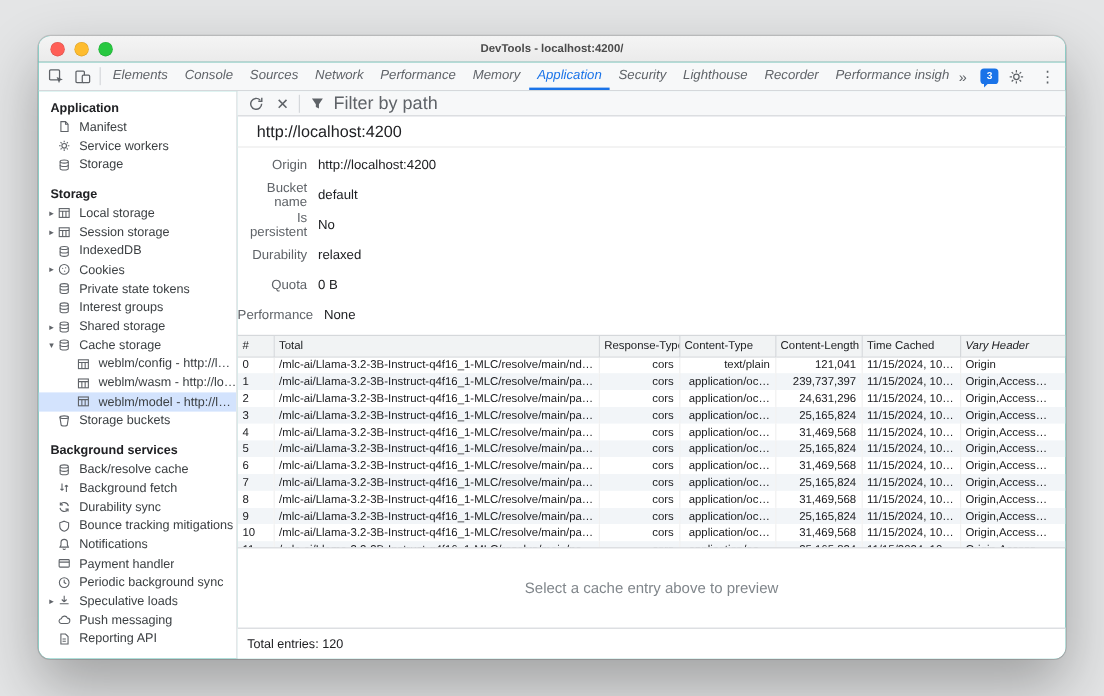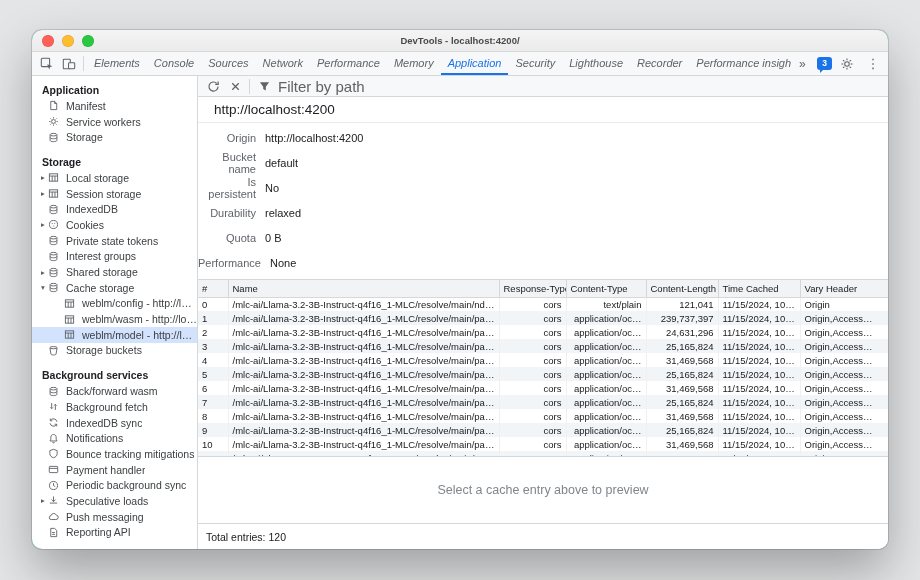--- a/index.html
+++ b/index.html
@@ -62,21 +62,21 @@
   .filter-text{font-size:15px;color:#5f6368;margin-left:3px;}
   .cache-title{flex:0 0 25px;line-height:25px;padding-left:16px;font-size:13.5px;color:#202124;border-bottom:1px solid #ececec;}
   .metadata{flex:0 0 156px;font-size:11px;padding-top:2px;}
   .meta-row{height:25px;display:flex;align-items:center;}
   .meta-label{flex:0 0 58px;text-align:right;color:#5f6368;}
   .meta-value{margin-left:9px;color:#202124;}
   .tablewrap{flex:0 0 177px;overflow:hidden;border-top:1px solid var(--border);}
   table.cache-table{width:100%;border-collapse:collapse;table-layout:fixed;font-size:9.5px;}
   .cache-table th{height:17px;background:#f1f3f4;border-bottom:1px solid var(--border);border-right:1px solid var(--border);
     font-weight:normal;text-align:left;padding:0 4px;color:#202124;white-space:nowrap;overflow:hidden;}
-  .cache-table th:last-child{border-right:none;}
+  .cache-table th:last-child{border-right:none;font-style:italic;}
   .cache-table td{height:14px;padding:0 4px;white-space:nowrap;overflow:hidden;text-overflow:ellipsis;border-right:1px solid #f0f0f0;color:#202124;}
   .cache-table td:last-child{border-right:none;}
   .cache-table tbody tr:nth-child(even){background:#f2f5f8;}
   .ta-r{text-align:right;}
   .preview{flex:1;display:flex;align-items:center;justify-content:center;border-top:1px solid var(--border);}
   .preview span{font-size:12.5px;font-weight:normal;color:#80868b;}
   .statusbar{flex:0 0 26px;border-top:1px solid var(--border);display:flex;align-items:center;padding-left:8px;font-size:10.5px;color:#202124;background:#fff;}
 </style>
 </head>
 <body>
@@ -325,59 +325,59 @@
           <div class="section-title">Background services</div>
           <div class="tree-item">
             <span class="arrow"></span>
             <span class="ticon">
               <svg viewBox="0 0 12 12" fill="none" stroke="currentColor" stroke-width="1">
                 <ellipse cx="6" cy="2.9" rx="3.7" ry="1.4"></ellipse>
                 <path d="M2.3 2.9v6.2c0 .8 1.6 1.4 3.7 1.4s3.7-.6 3.7-1.4V2.9"></path>
                 <path d="M2.3 6c0 .8 1.6 1.4 3.7 1.4S9.7 6.8 9.7 6"></path>
               </svg>
             </span>
-            <span class="lbl">Back/forward wasm</span>
+            <span class="lbl">Back/resolve cache</span>
           </div>
           <div class="tree-item">
             <span class="arrow"></span>
             <span class="ticon">
               <svg viewBox="0 0 12 12" fill="none" stroke="currentColor" stroke-width="1">
                 <path d="M4 2.2v6.2M4 8.4L2.6 7M4 8.4L5.4 7M8 9.8V3.6M8 3.6L6.6 5M8 3.6L9.4 5"></path>
               </svg>
             </span>
             <span class="lbl">Background fetch</span>
           </div>
           <div class="tree-item">
             <span class="arrow"></span>
             <span class="ticon">
               <svg viewBox="0 0 12 12" fill="none" stroke="currentColor" stroke-width="1">
                 <path d="M9.8 5.2a4 4 0 0 0-7.3-1.4M2.2 6.8a4 4 0 0 0 7.3 1.4"></path>
                 <path d="M2.5 1.8v2.3h2.3M9.5 10.2V7.9H7.2"></path>
               </svg>
             </span>
-            <span class="lbl">IndexedDB sync</span>
+            <span class="lbl">Durability sync</span>
+          </div>
+          <div class="tree-item">
+            <span class="arrow"></span>
+            <span class="ticon">
+              <svg viewBox="0 0 12 12" fill="none" stroke="currentColor" stroke-width="1">
+                <path d="M6 1.4l4 1.5v3.2c0 2.4-1.7 3.9-4 4.5-2.3-.6-4-2.1-4-4.5V2.9z"></path>
+              </svg>
+            </span>
+            <span class="lbl">Bounce tracking mitigations</span>
           </div>
           <div class="tree-item">
             <span class="arrow"></span>
             <span class="ticon">
               <svg viewBox="0 0 12 12" fill="none" stroke="currentColor" stroke-width="1">
                 <path d="M6 1.6c-1.7 0-2.9 1.2-2.9 2.9v2.3L2.2 8.7h7.6L8.9 6.8V4.5C8.9 2.8 7.7 1.6 6 1.6z"></path>
                 <path d="M5 9.8a1 1 0 0 0 2 0"></path>
               </svg>
             </span>
             <span class="lbl">Notifications</span>
-          </div>
-          <div class="tree-item">
-            <span class="arrow"></span>
-            <span class="ticon">
-              <svg viewBox="0 0 12 12" fill="none" stroke="currentColor" stroke-width="1">
-                <path d="M6 1.4l4 1.5v3.2c0 2.4-1.7 3.9-4 4.5-2.3-.6-4-2.1-4-4.5V2.9z"></path>
-              </svg>
-            </span>
-            <span class="lbl">Bounce tracking mitigations</span>
           </div>
           <div class="tree-item">
             <span class="arrow"></span>
             <span class="ticon">
               <svg viewBox="0 0 12 12" fill="none" stroke="currentColor" stroke-width="1">
                 <rect x="1.4" y="2.6" width="9.2" height="6.8" rx="0.8"></rect>
                 <path d="M1.4 4.8h9.2"></path>
               </svg>
             </span>
             <span class="lbl">Payment handler</span>
@@ -481,21 +481,21 @@
               <col style="width:271px">
               <col style="width:67px">
               <col style="width:80px">
               <col style="width:72px">
               <col style="width:82px">
               <col>
           </colgroup>
           <thead>
               <tr>
                 <th>#</th>
-                <th>Name</th>
+                <th>Total</th>
                 <th>Response-Type</th>
                 <th>Content-Type</th>
                 <th>Content-Length</th>
                 <th>Time Cached</th>
                 <th>Vary Header</th>
               </tr>
             </thead>
           <tbody>
               <tr>
                 <td>0</td>

